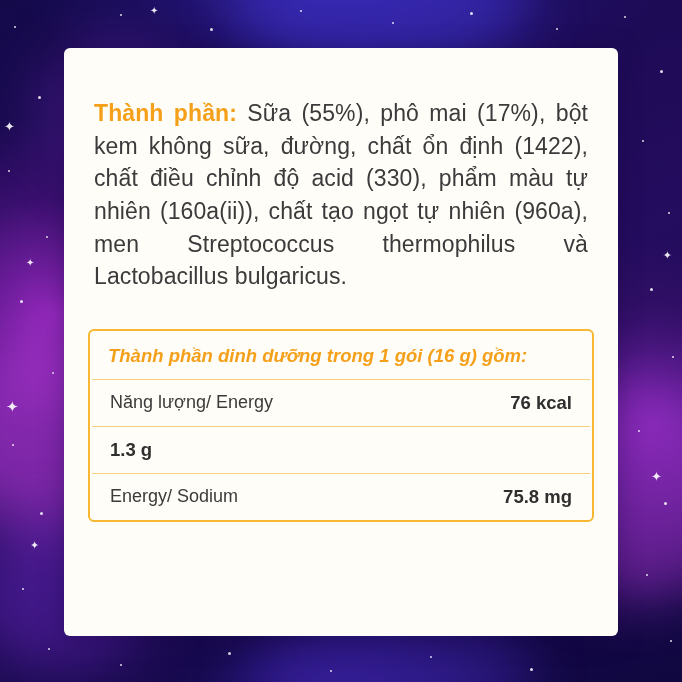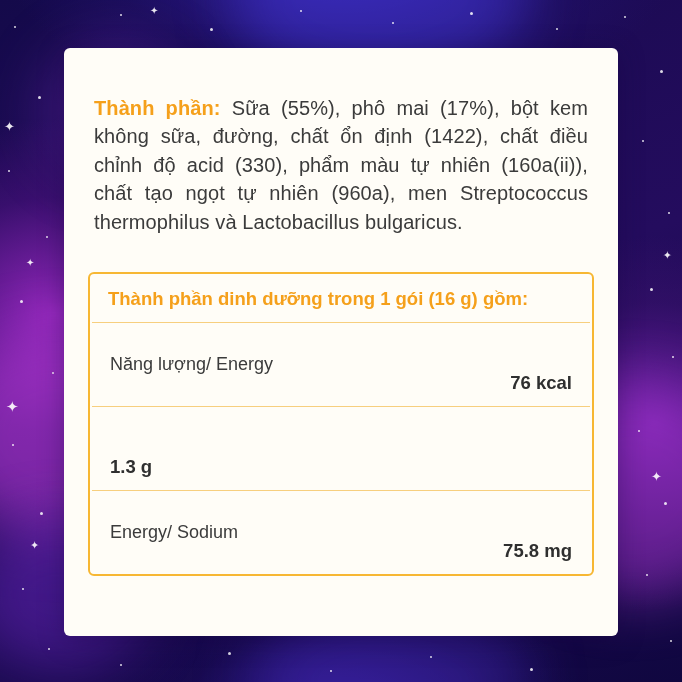--- a/index.html
+++ b/index.html
@@ -69,21 +69,21 @@
     height: 588px;
     background: #fffdf7;
     border-radius: 6px;
     box-shadow: 0 4px 26px rgba(20, 5, 60, 0.35);
     box-sizing: border-box;
     padding: 26px 24px 22px 24px;
   }
 
   .ingredients {
     color: #3b3b3b;
-    font-size: 20px;
+    font-size: 23px;
     line-height: 1.42;
     text-align: justify;
     letter-spacing: 0.1px;
     padding: 0 6px;
   }
   .ingredients .label {
     color: #f5a01b;
     font-weight: bold;
   }
 
@@ -91,40 +91,40 @@
     margin-top: 36px;
     border: 2px solid #f7b733;
     border-radius: 6px;
     overflow: hidden;
   }
   .nutrition-title {
     color: #f5a01b;
     font-weight: bold;
     font-size: 18.5px;
     padding: 14px 18px 12px 18px;
+    font-style: italic;
   }
   .nut-row {
     display: flex;
     align-items: center;
     justify-content: space-between;
     padding: 12px 18px 12px 18px;
     border-top: 1.5px solid #f7cf7e;
     margin: 0 2px;
   }
   .nut-label {
     color: #3b3b3b;
     font-size: 18px;
     text-align: right;
   }
   .nut-value {
     color: #2f2f2f;
     font-size: 18.5px;
     font-weight: bold;
     white-space: nowrap;
-    margin-top: 37px;
   }
 </style>
 </head>
 <body>
 
 <div class="canvas">
 
   <div class="nebula neb-1"></div>
   <div class="nebula neb-2"></div>
   <div class="nebula neb-3"></div>

